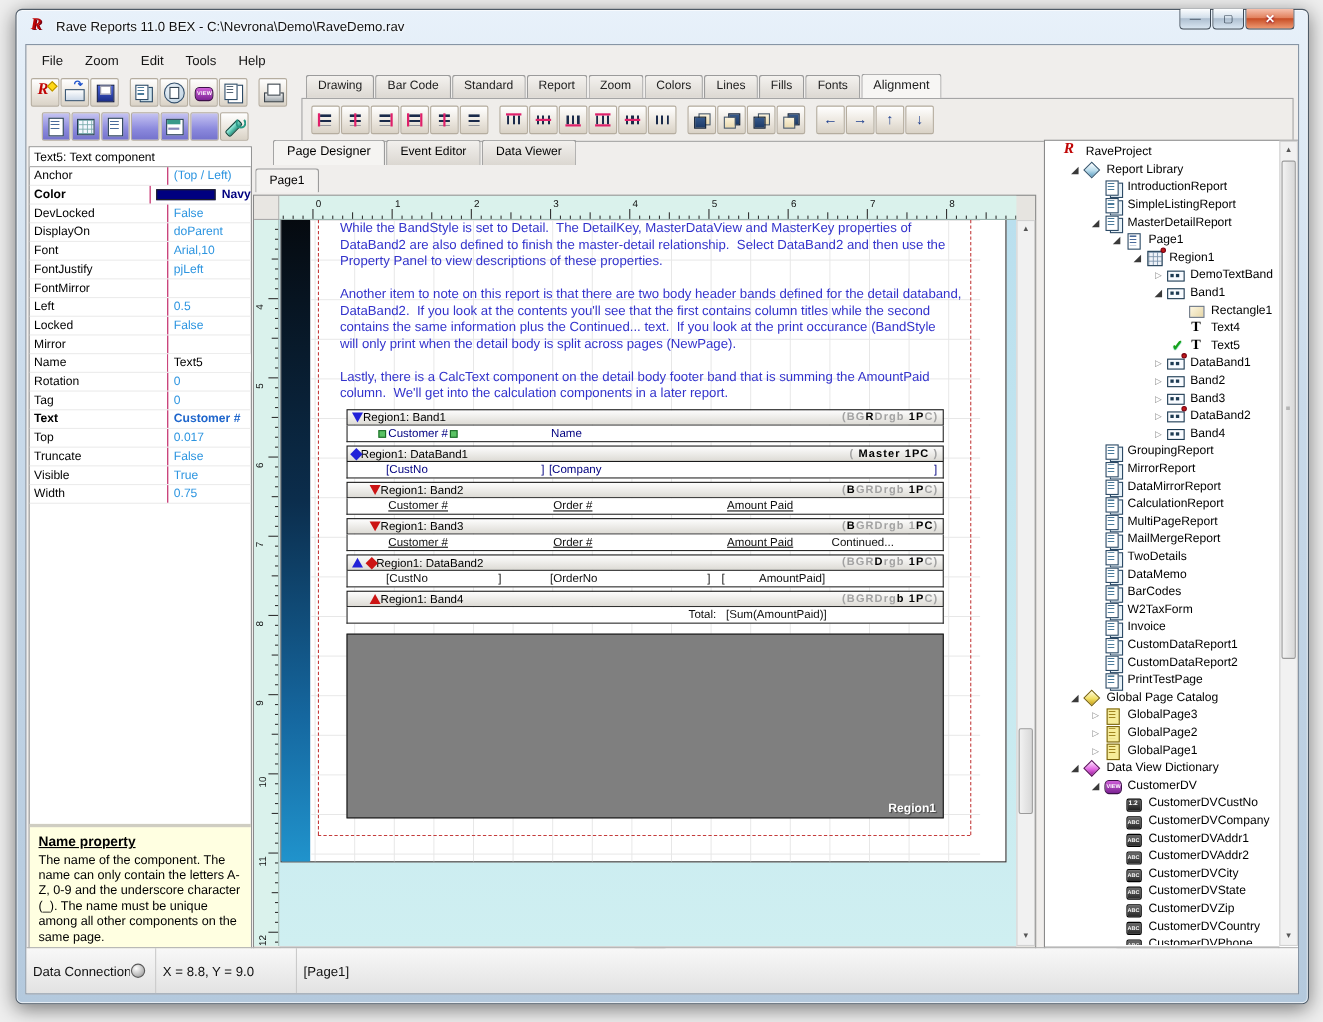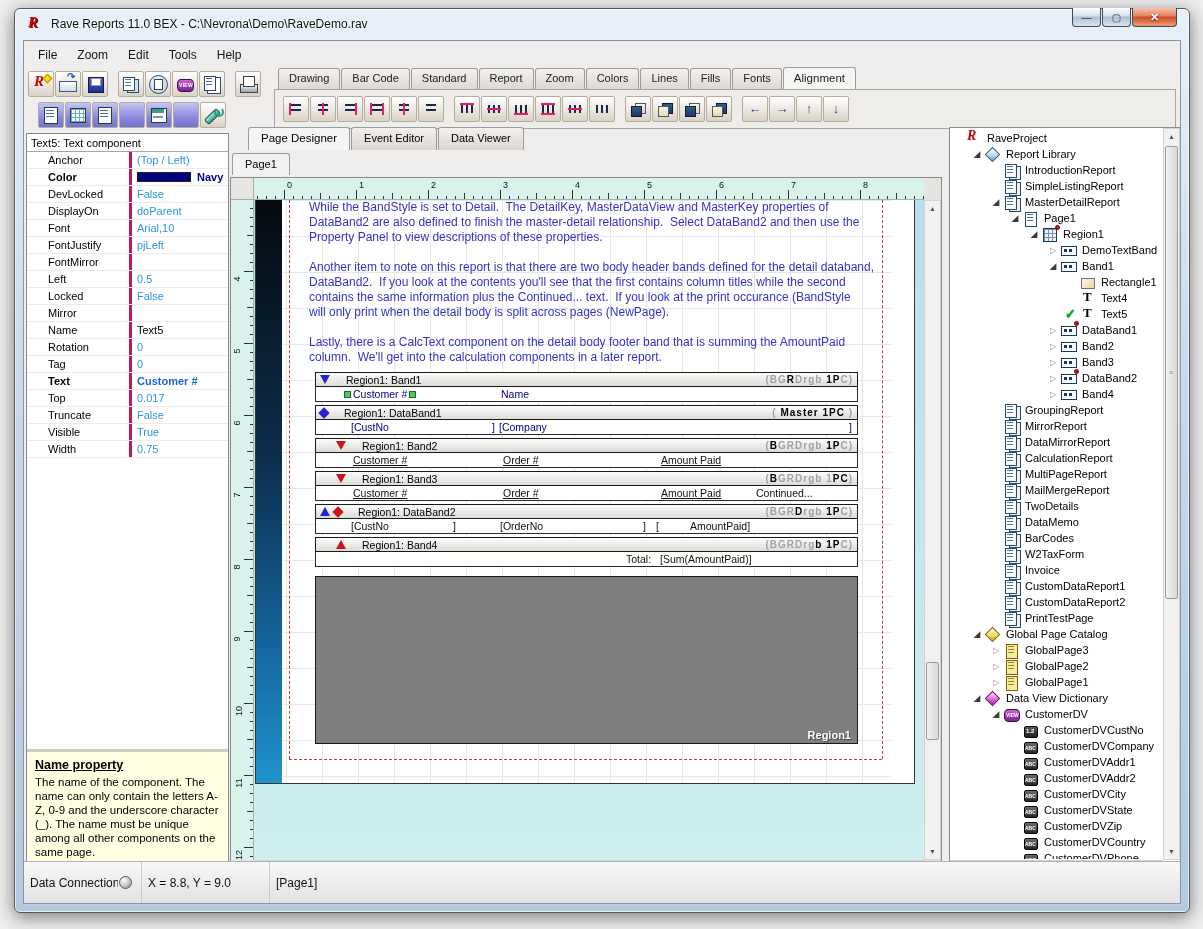--- a/index.html
+++ b/index.html
@@ -69,21 +69,21 @@
 .gv-bd::after{left:1px;right:1px;top:1px;height:2px;background:#e0206a;box-shadow:0 10px 0 #e0206a}
 .go::before{left:5px;top:1px;width:9px;height:9px;background:linear-gradient(#fbf3dc,#e9d9ae);border:1px solid #4a5a6a}
 .go::after{left:1px;top:4px;width:9px;height:9px;background:linear-gradient(#35598c,#1d3a66);border:1px solid #0c1c33}
 .go-b::before{left:1px;top:4px;z-index:1}
 .go-b::after{left:5px;top:1px}
 .garr{color:#1d3f8f;font-weight:bold;font-size:13px;line-height:14px}
 
 .proppanel{position:absolute;left:2px;top:92px;width:203px;bottom:26px;background:#fff;border:1px solid #8a8a8a;font-size:11px}
 .prop-h{height:18px;border-bottom:1px solid #a8a8a8;padding:3px 4px;color:#000;background:#fff}
 .prow{display:flex;height:17px;align-items:center;border-bottom:1px solid #ececec}
-.plabel{width:105px;padding-left:21px;border-right:3px solid #be185d;color:#000;height:100%;display:flex;align-items:center}
+.plabel{width:126px;padding-left:4px;border-right:1px solid #be185d;color:#000;height:100%;display:flex;align-items:center}
 .pval{flex:1;padding-left:5px;color:#2d95e0;display:flex;align-items:center;height:100%}
 .pb{font-weight:bold}
 .pnavy{color:#000080;font-weight:bold}
 .pedit{color:#000;background:#fff}
 .pblue{color:#1f66cc;font-weight:bold}
 .swatch{width:54px;height:10px;background:#000080;border:1px solid #222;margin-right:6px;flex:none}
 .prophelp{position:absolute;left:0;right:0;bottom:0;height:127px;background:#ffffe1;border-top:3px solid #cfcdc2;padding:6px 8px;color:#000}
 .prophelp .ht{font-size:12.5px;font-weight:bold;text-decoration:underline;margin-bottom:3px}
 .prophelp .hb{font-size:11.5px;line-height:14px}
 
@@ -108,21 +108,21 @@
 .strip.l{left:0}.strip.r{left:634;width:25px}
 .mline{position:absolute;border-color:#c43c3c}
 .ml-l{left:33px;top:0;bottom:24px;border-left:1px dashed #c43c3c}
 .ml-r{left:626px;top:0;bottom:24px;border-left:1px dashed #c43c3c}
 .ml-b{left:33px;right:32px;top:574px;border-top:1px dashed #c43c3c}
 .desc{position:absolute;left:53px;top:15px;width:580px;color:#3333cc;font-size:12px}
 .tline{height:15px;white-space:pre}
 .bands{position:absolute;left:59px;top:187px;width:543px}
 .band{margin-bottom:3px}
 .bhead{position:relative;height:15px;border:1px solid #1a1a1a;background:linear-gradient(180deg,#fdfdfd,#dddbd5);display:flex;align-items:center;font-size:10.5px;color:#000}
-.btitle{margin-left:16px;white-space:nowrap}
+.btitle{margin-left:0;white-space:nowrap}
 .bcode{position:absolute;right:4px;top:1px;font-size:10px;font-weight:bold;letter-spacing:1px}
 .bseg{color:#a2a2a2}.bseg.on{color:#000}
 .bcont{position:relative;height:15px;background:#fff;border:1px solid #2a2a2a;border-top:none;font-size:10.5px}
 .fld{position:absolute;top:1px;white-space:nowrap}
 .f-navy{color:#000080}.f-und{color:#101010;text-decoration:underline}.f-blk{color:#101010}
 .fld.sel::before,.fld.sel::after{content:"";position:absolute;top:3px;width:5px;height:5px;background:#59c263;border:1px solid #1c6a28}
 .fld.sel::before{left:-9px}.fld.sel::after{right:-9px}
 .bico{display:inline-block;margin-left:4px;flex:none}
 .bi-td{width:0;height:0;border-left:5px solid transparent;border-right:5px solid transparent;border-top:9px solid}
 .bi-tu{width:0;height:0;border-left:5px solid transparent;border-right:5px solid transparent;border-bottom:9px solid}

